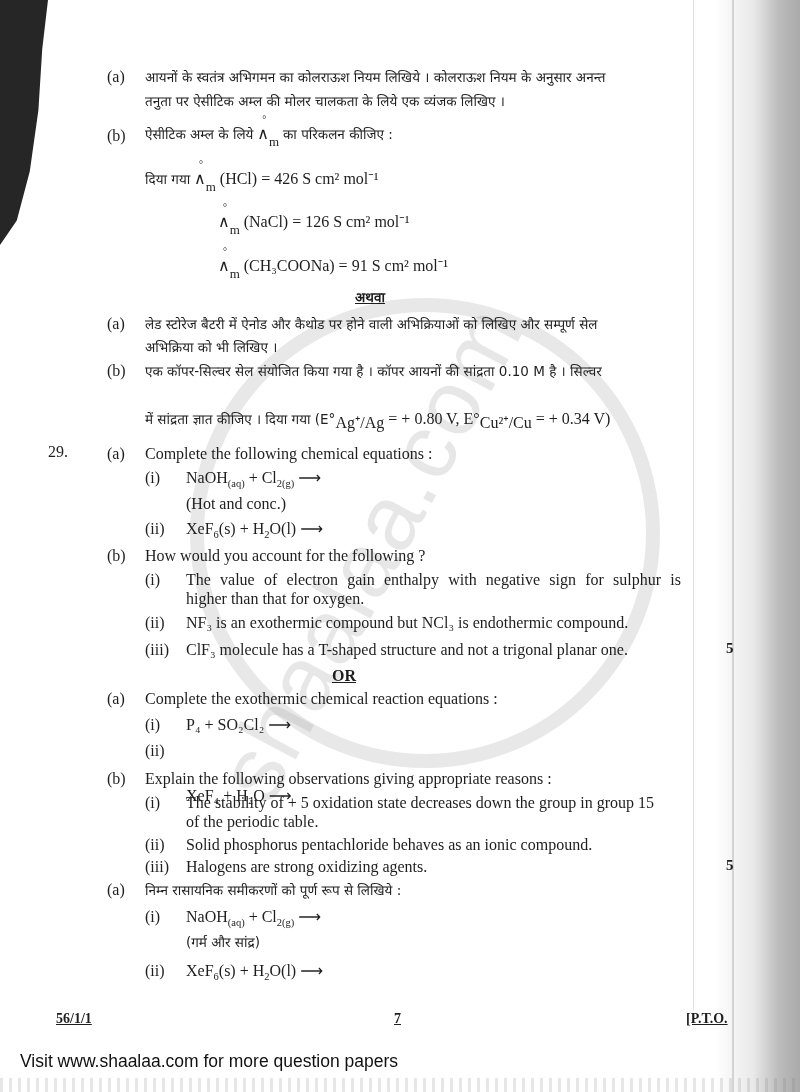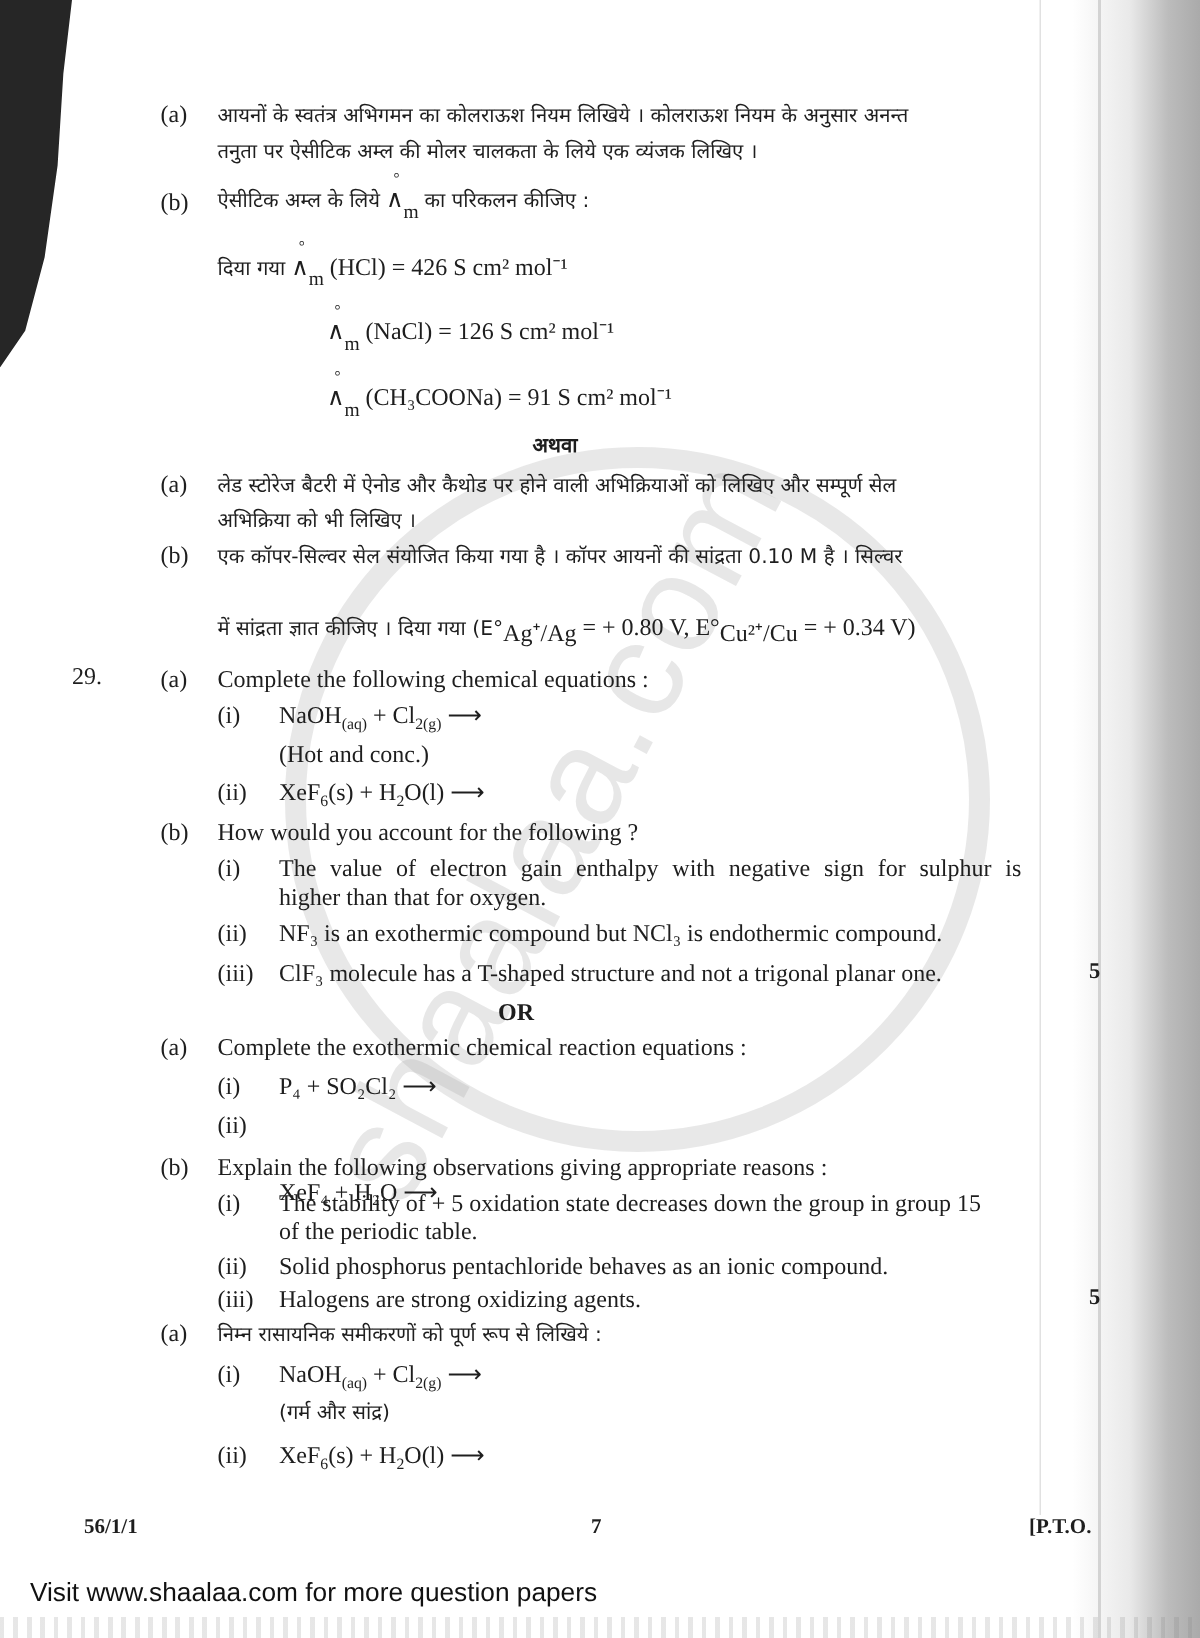--- a/index.html
+++ b/index.html
@@ -46,21 +46,21 @@
       transform: rotate(-62deg); transform-origin: center;
       font-family: "Liberation Sans", "DejaVu Sans", sans-serif;
       font-size: 92px; font-weight: normal; letter-spacing: 2px;
       color: rgba(170,170,170,0.28); text-align: center;
     }
 
     
     .t { position: absolute; font-size: 15.5px; line-height: 21px; white-space: nowrap; }
     .hi { font-family: "DejaVu Sans", sans-serif; font-size: 13.5px; }
     .en { font-family: "Liberation Serif", serif; font-size: 16px; }
-    .bold { font-weight: bold; }
+    .bold { font-weight: bold; text-decoration: underline; }
     .num { position: absolute; font-size: 16px; }
     sub, sup { font-size: 10.5px; line-height: 0; }
     .lam { position: relative; display: inline-block; }
     .lam .deg { position: absolute; left: 5px; top: -14px; font-size: 10px; }
     .lam .m { font-size: 13px; position: relative; top: 7px; }
     .marks { position: absolute; left: 726px; font-weight: bold; font-size: 15px; }
     .footer-visit {
       position: absolute; left: 20px; top: 1051px;
       font-family: "Liberation Sans", "DejaVu Sans", sans-serif; font-size: 17.5px; color: #111;
     }

